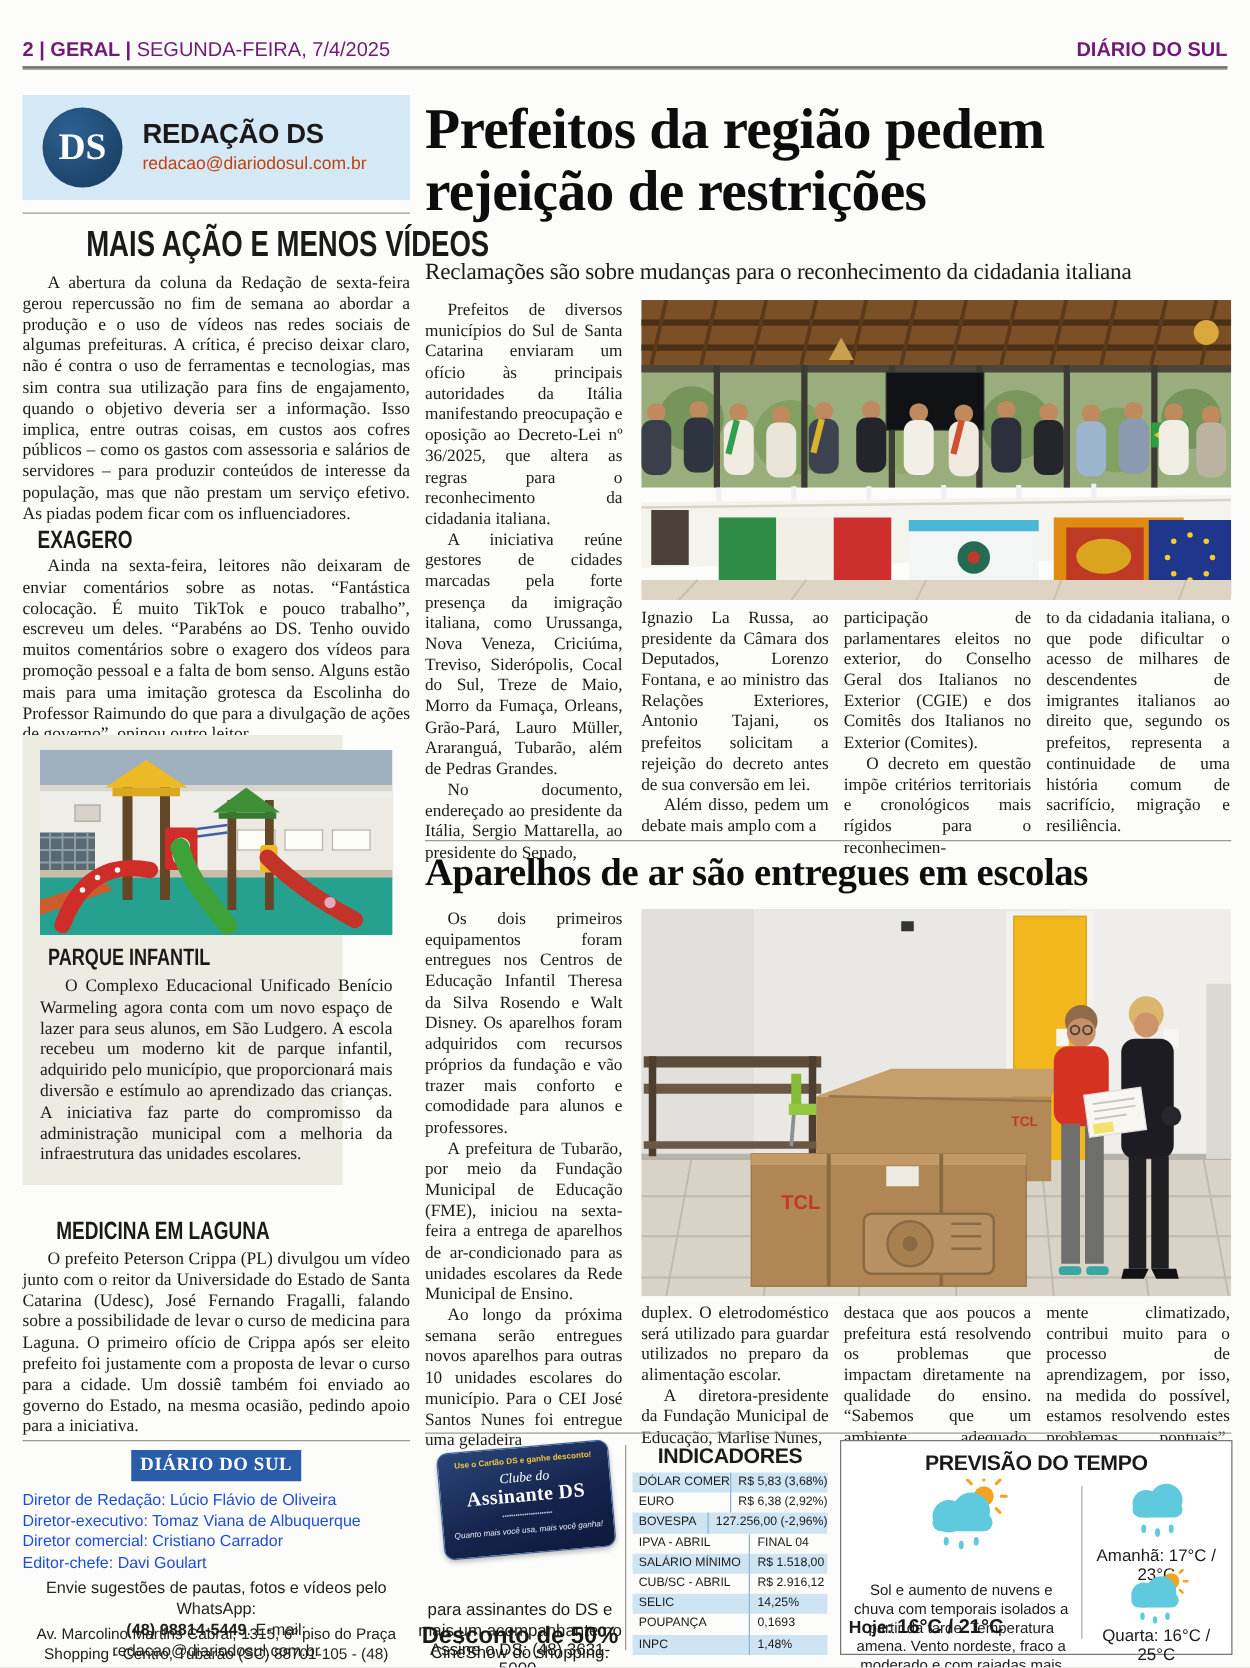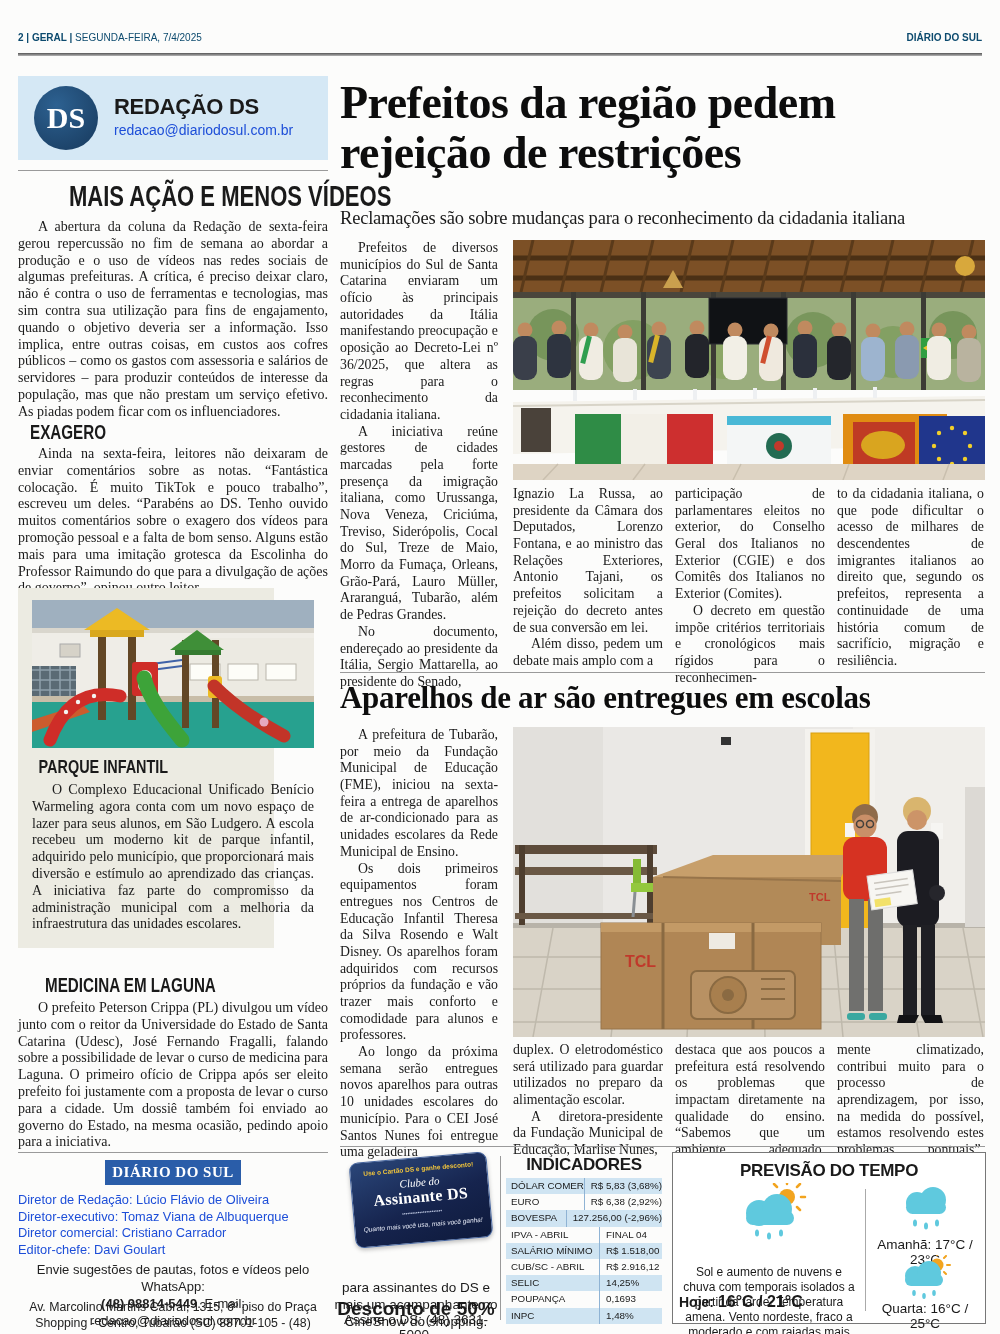--- a/index.html
+++ b/index.html
@@ -4,30 +4,30 @@
 <style>
   html,body{margin:0;padding:0;background:#e9e9e9;}
   #page{position:relative;width:1000px;height:1334px;background:#fcfcfb;margin:0 auto;
         font-family:"Liberation Serif",serif;color:#1a1a1a;overflow:hidden;}
   .abs{position:absolute;}
   .rule{height:1px;background:#9a9a9a;}
   .toprule{height:3px;background:linear-gradient(#555,#b5b5b5);}
   .vrule{width:1px;background:#9a9a9a;}
 
   
-  .hdr{font-family:"Liberation Sans",sans-serif;font-size:10px;color:#0c4a6e;}
+  .hdr{font-family:"Liberation Sans",sans-serif;font-size:16px;color:#701a75;}
   .hdr b{font-weight:bold;}
 
   
   .redbox{background:#d5e8f5;}
   .dscircle{width:64px;height:64px;border-radius:50%;background:radial-gradient(circle at 35% 30%,#2d6191,#17395c);
             color:#fff;display:flex;align-items:center;justify-content:center;
             font:bold 30px "Liberation Serif",serif;}
   .redtitle{font:bold 22px "Liberation Sans",sans-serif;letter-spacing:-0.3px;}
-  .redmail{font:14px "Liberation Sans",sans-serif;color:#1d4ed8;}
+  .redmail{font:14px "Liberation Sans",sans-serif;color:#c2410c;}
 
   .condwrap{text-align:left;white-space:nowrap;}
   .cond{display:inline-block;transform:scaleX(.76);transform-origin:center;font-family:"Liberation Sans",sans-serif;font-weight:bold;}
   .h1txt{font-size:29px;}
   .minihead{font-size:20px;}
 
   .lbody{font:14px/1.2 "Liberation Serif",serif;text-align:justify;hyphens:auto;-webkit-hyphens:auto;}
   .lbody p{margin:0;text-indent:20px;}
 
   .beigebox{background:#ecebe2;}
@@ -291,22 +291,22 @@
   </div>
   <div class="abs art-col" style="left:837px;top:486px;width:147px;">
     <p class="cont">to da cidadania italiana, o que pode dificultar o acesso de milhares de descendentes de imigrantes italianos ao direito que, segundo os prefeitos, representa a continuidade de uma história comum de sacrifício, migração e resiliência.</p>
   </div>
 
   <div class="abs rule" style="left:340px;top:672px;width:645px;"></div>
 
   <div class="abs headline2" style="left:340px;top:682px;width:645px;">Aparelhos de ar são entregues em escolas</div>
 
   <div class="abs art-col" style="left:340px;top:727px;width:158px;">
+    <p>Os dois primeiros equipamentos foram entregues nos Centros de Educação Infantil Theresa da Silva Rosendo e Walt Disney. Os aparelhos foram adquiridos com recursos próprios da fundação e vão trazer mais conforto e comodidade para alunos e professores.</p>
     <p>A prefeitura de Tubarão, por meio da Fundação Municipal de Educação (FME), iniciou na sexta-feira a entrega de aparelhos de ar-condicionado para as unidades escolares da Rede Municipal de Ensino.</p>
-    <p>Os dois primeiros equipamentos foram entregues nos Centros de Educação Infantil Theresa da Silva Rosendo e Walt Disney. Os aparelhos foram adquiridos com recursos próprios da fundação e vão trazer mais conforto e comodidade para alunos e professores.</p>
     <p>Ao longo da próxima semana serão entregues novos aparelhos para outras 10 unidades escolares do município. Para o CEI José Santos Nunes foi entregue uma geladeira</p>
   </div>
 
   <svg class="abs" style="left:513px;top:727px;" width="472" height="310" viewBox="0 0 472 310">
     <rect x="0" y="0" width="472" height="198" fill="#eae8e5"></rect>
     <rect x="340" y="0" width="132" height="198" fill="#f0eeea"></rect>
     <rect x="0" y="0" width="90" height="198" fill="#e2e0dc"></rect>
     <rect x="0" y="196" width="472" height="5" fill="#b8b3a9"></rect>
     <rect x="208" y="10" width="10" height="8" fill="#333"></rect>
     <g>

